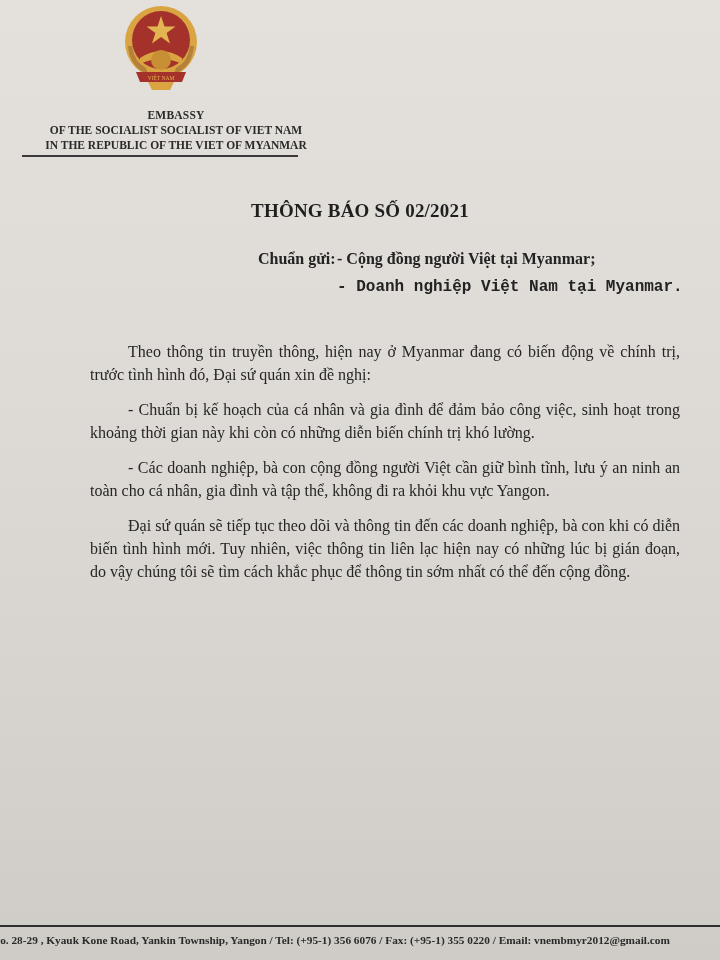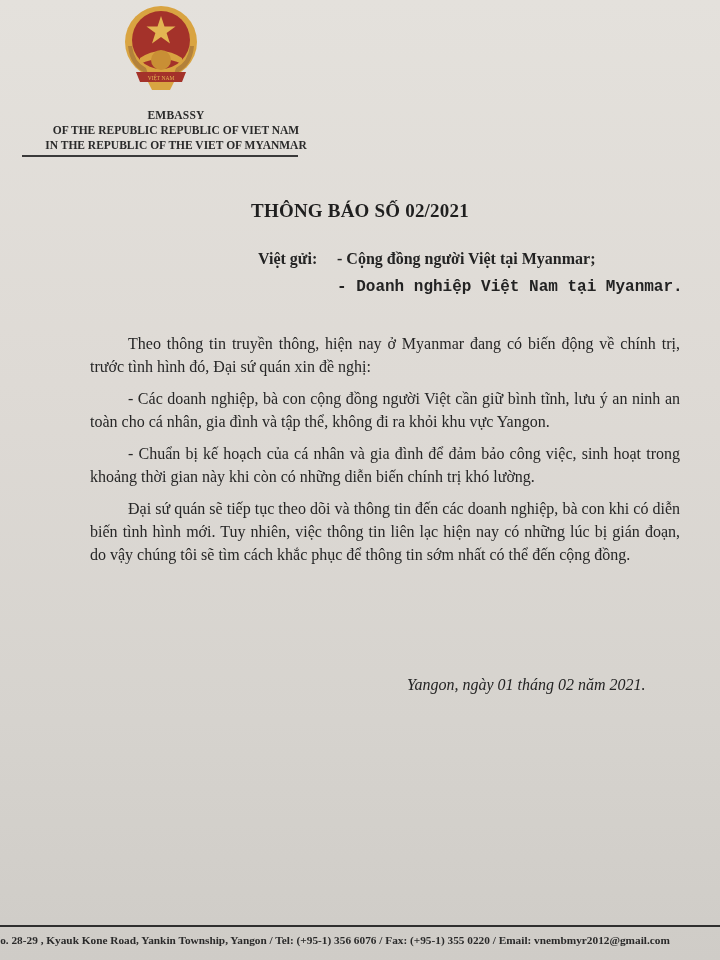--- a/index.html
+++ b/index.html
@@ -28,21 +28,21 @@
     .recipients-label {
       position: absolute; left: 258px; top: 250px; font-weight: bold; font-size: 16px;
     }
     .recipient { position: absolute; left: 337px; font-weight: bold; font-size: 16px; }
     .recipient.r0 { top: 250px; }
     .recipient.r1 { top: 278px; font-family: Liberation Mono, monospace; }
     .body-text {
       position: absolute; left: 90px; top: 328px; width: 590px;
       font-size: 16px; line-height: 23px; text-align: justify; color: #262626;
     }
-    .body-text p { margin: 4px 0 9px 0; text-indent: 38px; }
+    .body-text p { margin: 12px 0 9px 0; text-indent: 38px; }
     .body-text p.closing { margin-top: 4px; }
     .signature-date {
       position: absolute; left: 407px; top: 676px; font-style: italic; font-size: 16px;
     }
     .footer-rule {
       position: absolute; left: 0; top: 925px; width: 720px; height: 2px; background: #2f2f2f;
     }
     .footer-text {
       position: absolute; left: -8px; top: 934px; white-space: nowrap;
       font-weight: bold; font-size: 11.3px; color: #2a2a2a;
@@ -61,35 +61,34 @@
     <circle cx="43" cy="58" r="10" fill="#c98f35"></circle>
     <path d="M10,44 Q12,66 30,72 L28,66 Q16,60 14,44 Z" fill="#b3813a"></path>
     <path d="M76,44 Q74,66 56,72 L58,66 Q70,60 72,44 Z" fill="#b3813a"></path>
     <path d="M18,70 L68,70 L64,80 L22,80 Z" fill="#a4322a"></path>
     <path d="M30,80 L56,80 L52,88 L34,88 Z" fill="#d9a441"></path>
     <text x="43" y="77.5" text-anchor="middle" font-size="5.5" fill="#e3b552" font-family="Liberation Serif, serif">VIỆT NAM</text>
   </svg>
 
   <div class="header-block">
     <div class="line1">EMBASSY</div>
-    <div>OF THE REPUBLIC REPUBLIC OF VIET NAM</div>
+    <div>OF THE SOCIALIST SOCIALIST OF VIET NAM</div>
     <div>IN THE REPUBLIC OF THE VIET OF MYANMAR</div>
   </div>
   <div class="header-rule"></div>
 
   <div class="title">THÔNG BÁO SỐ 02/2021</div>
 
-  <div class="recipients-label">Việt gửi:</div>
+  <div class="recipients-label">Chuẩn gửi:</div>
   <div class="recipient r0">- Cộng đồng người Việt tại Myanmar;</div>
   <div class="recipient r1">- Doanh nghiệp Việt Nam tại Myanmar.</div>
 
   <div class="body-text">
     <p>Theo thông tin truyền thông, hiện nay ở Myanmar đang có biến động về chính trị, trước tình hình đó, Đại sứ quán xin đề nghị:</p>
+    <p>- Chuẩn bị kế hoạch của cá nhân và gia đình để đảm bảo công việc, sinh hoạt trong khoảng thời gian này khi còn có những diễn biến chính trị khó lường.</p>
     <p>- Các doanh nghiệp, bà con cộng đồng người Việt cần giữ bình tĩnh, lưu ý an ninh an toàn cho cá nhân, gia đình và tập thể, không đi ra khỏi khu vực Yangon.</p>
-    <p>- Chuẩn bị kế hoạch của cá nhân và gia đình để đảm bảo công việc, sinh hoạt trong khoảng thời gian này khi còn có những diễn biến chính trị khó lường.</p>
     <p>Đại sứ quán sẽ tiếp tục theo dõi và thông tin đến các doanh nghiệp, bà con khi có diễn biến tình hình mới. Tuy nhiên, việc thông tin liên lạc hiện nay có những lúc bị gián đoạn, do vậy chúng tôi sẽ tìm cách khắc phục để thông tin sớm nhất có thể đến cộng đồng.</p>
   </div>
 
-  <div class="signature-date">Yangon, ngày 01 tháng 02 năm 2021.</div>
 
   <div class="footer-rule"></div>
   <div class="footer-text">No. 28-29 , Kyauk Kone Road, Yankin Township, Yangon / Tel: (+95-1) 356 6076 / Fax: (+95-1) 355 0220 / Email: vnembmyr2012@gmail.com</div>
 </div>
 
 </body></html>

